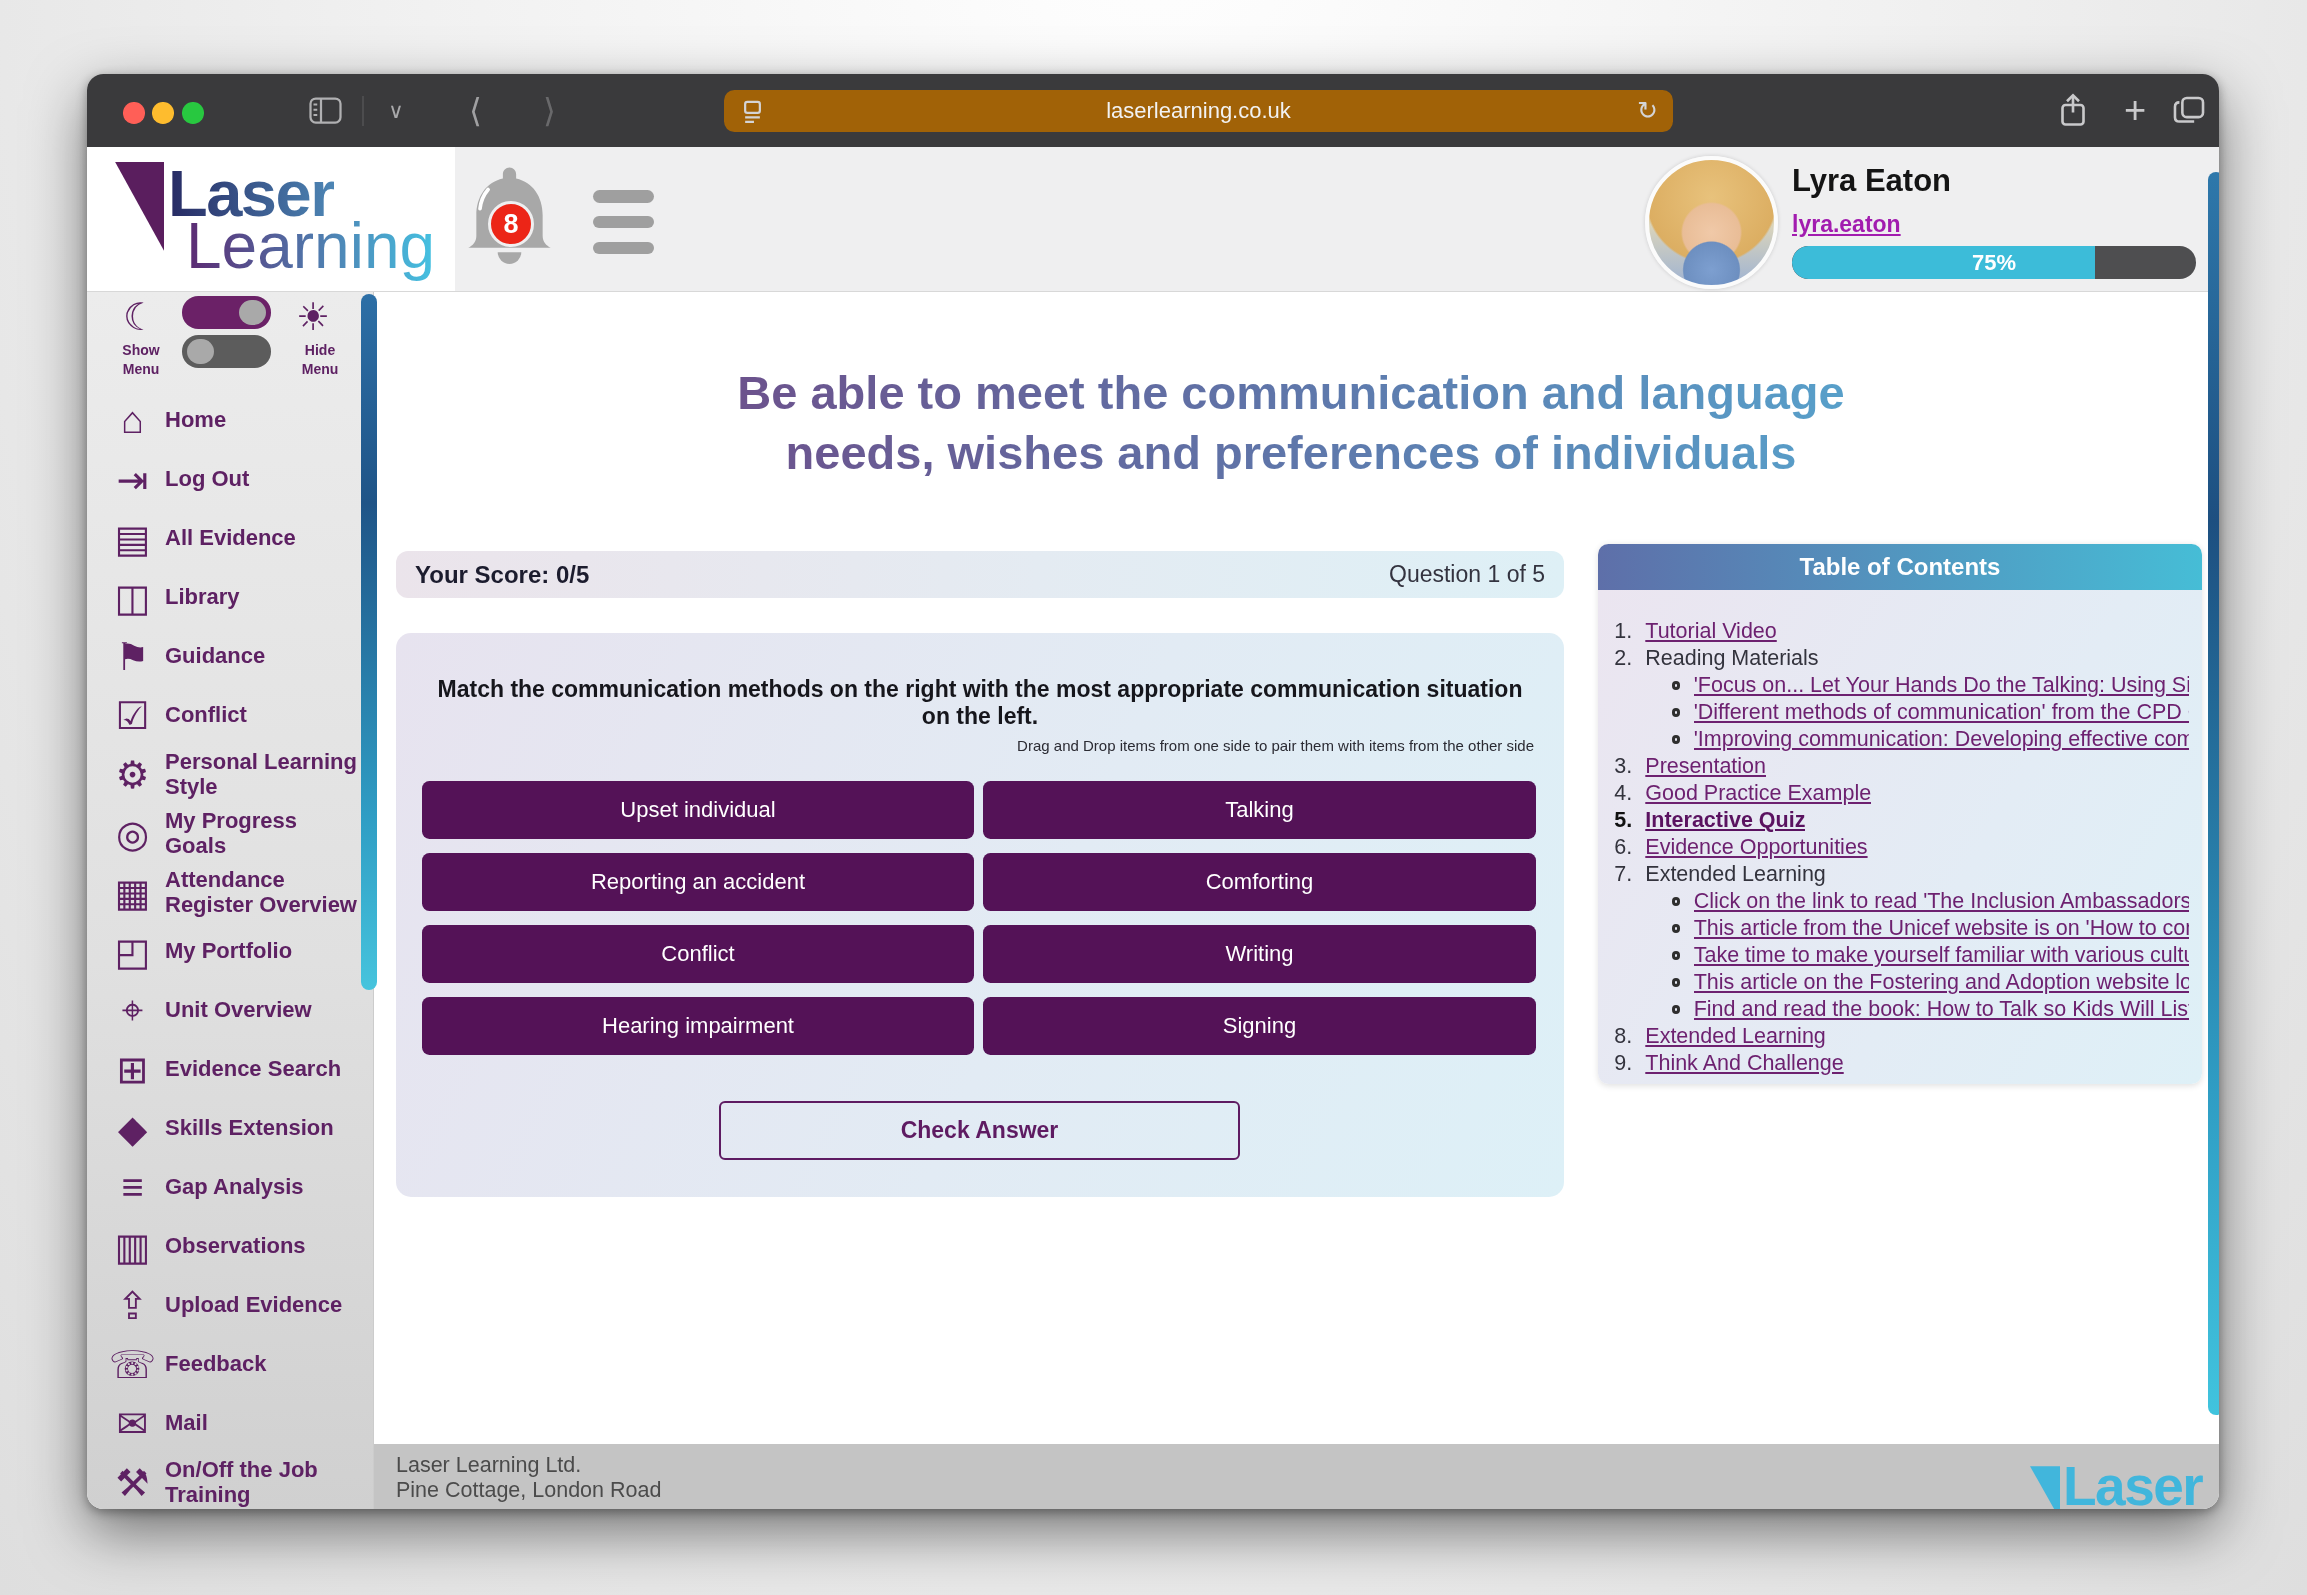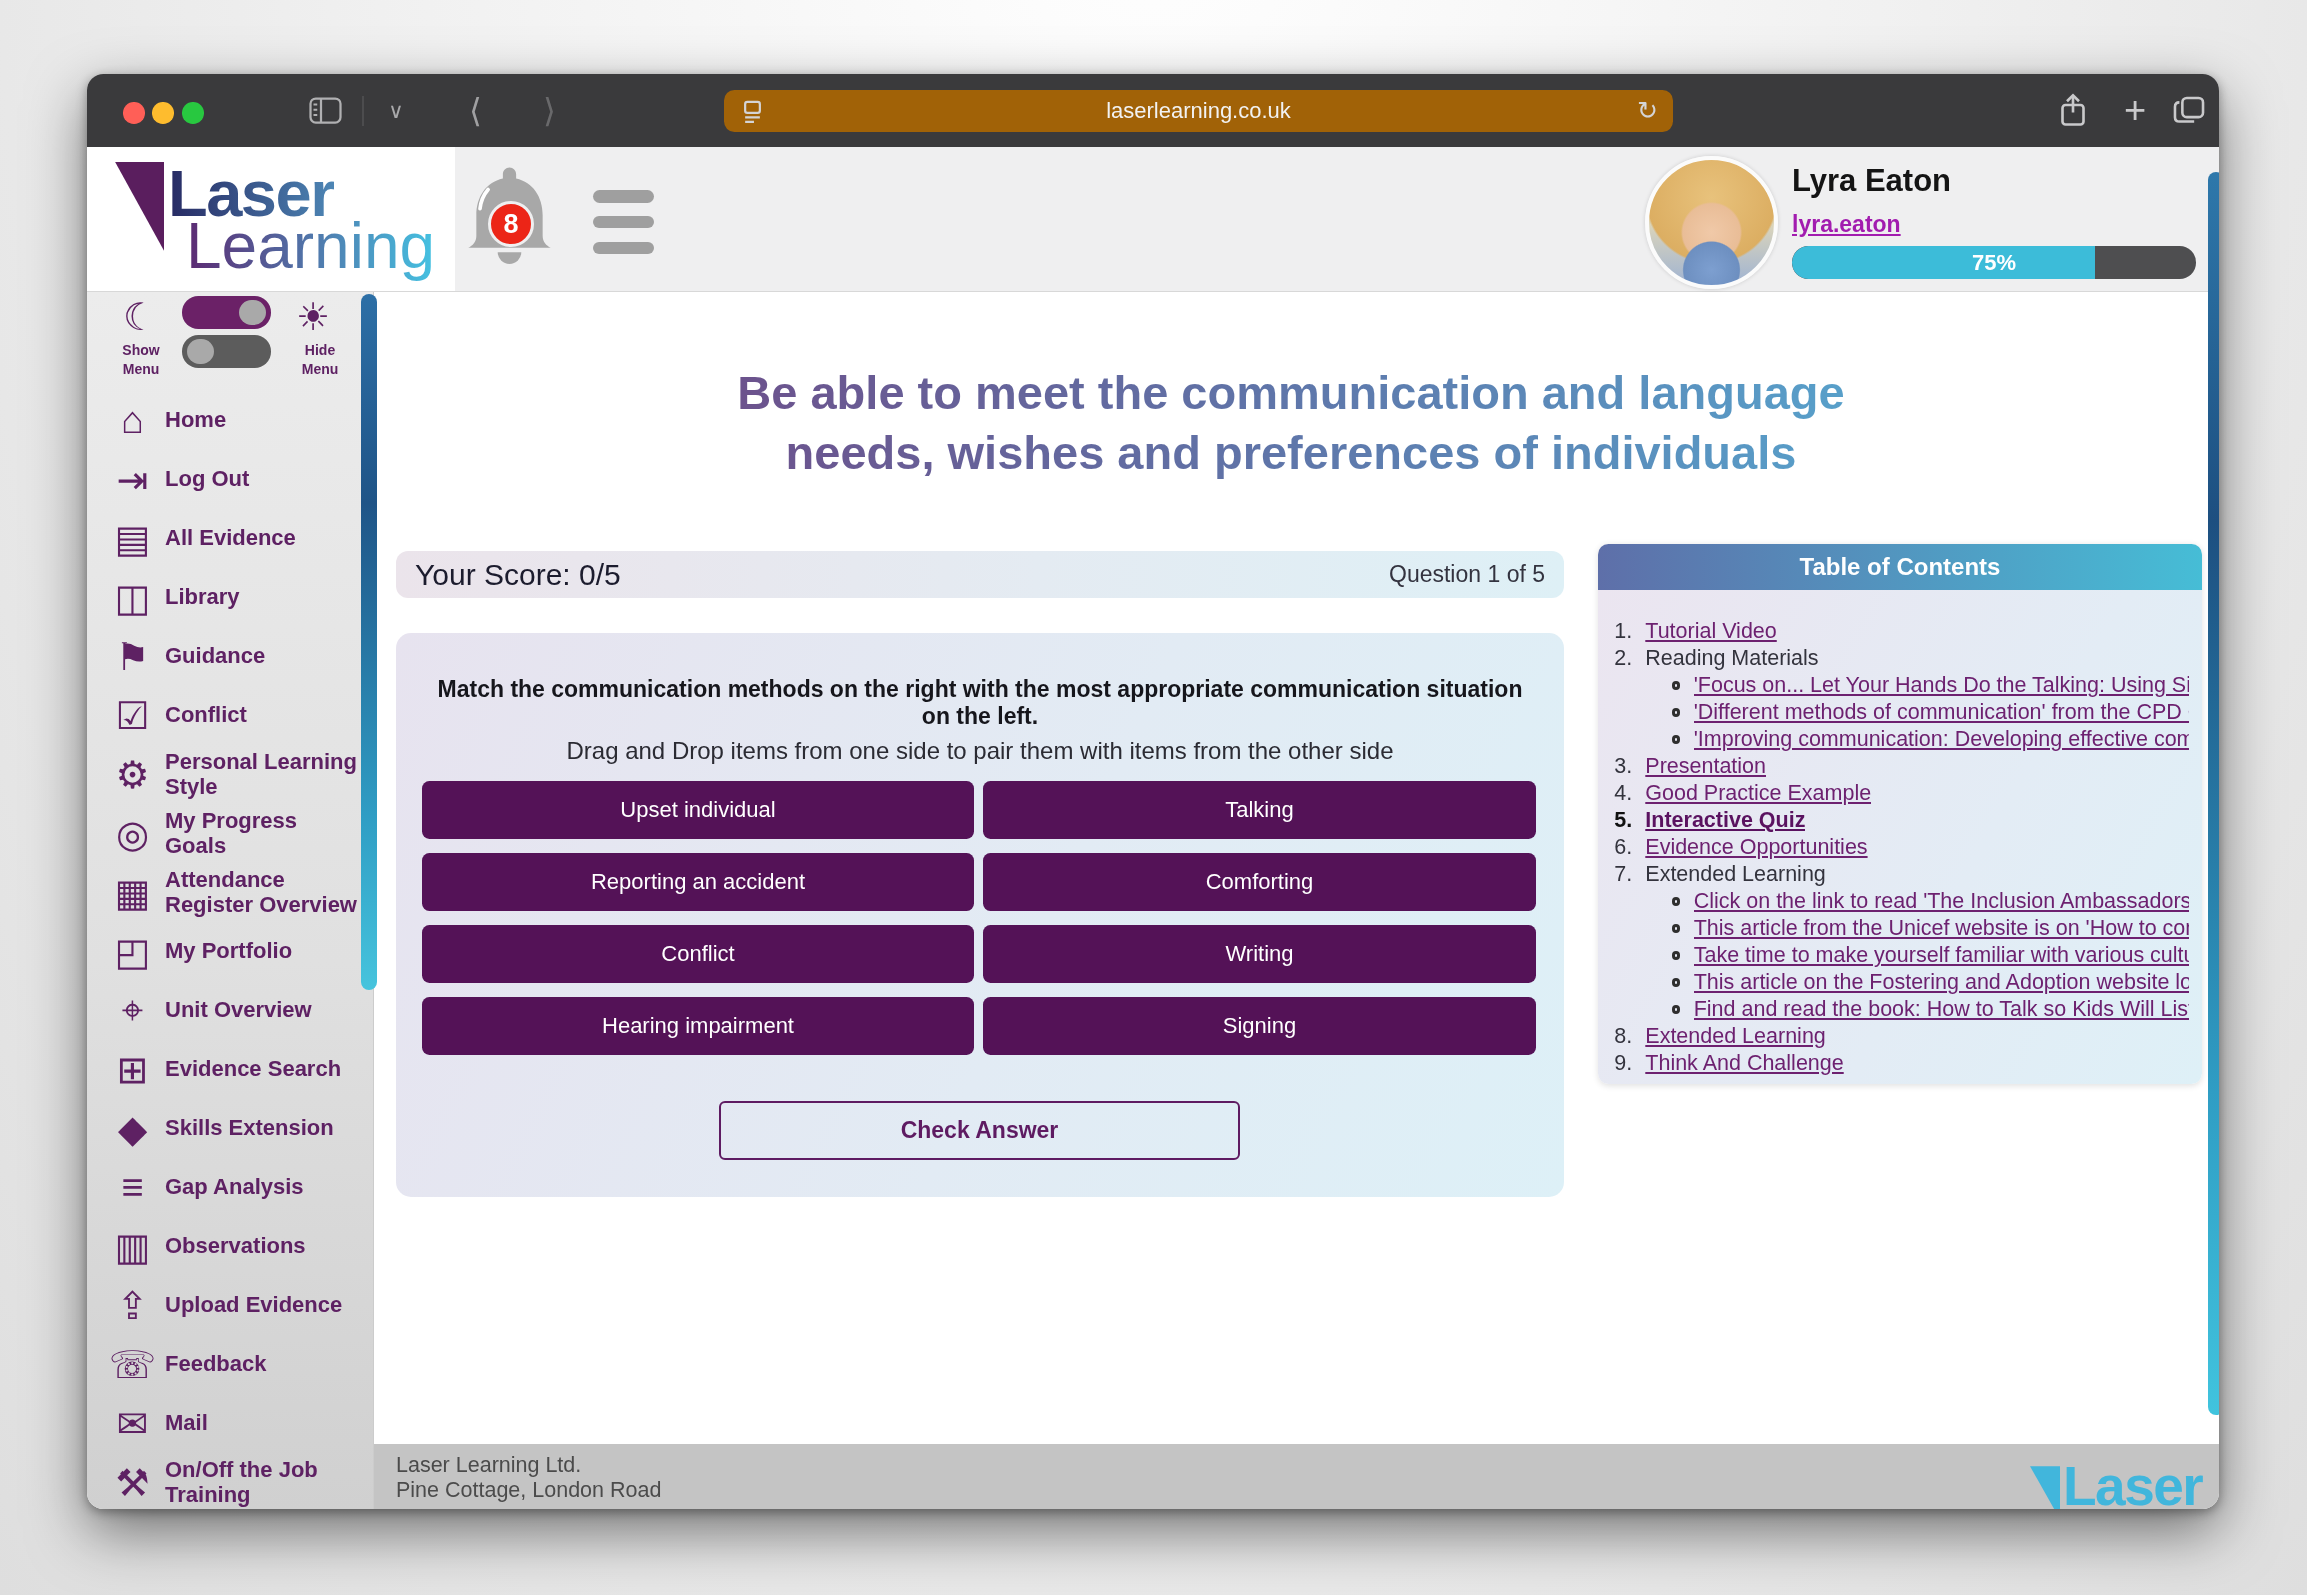--- a/index.html
+++ b/index.html
@@ -84,26 +84,26 @@
   
   .page-scroll { position:absolute; left:2121px; top:98px; width:15.5px; height:1243px; border-radius:8.1px;
                  background:linear-gradient(180deg,#2e78ab 0%, #1d4f80 28%, #2f9dc4 74%, #41c4de 100%); }
   .maintitle { position:absolute; left:427px; top:289px; width:1554px; text-align:center;
                font-size:47px; line-height:60px; font-weight:800; letter-spacing:0;
                background:linear-gradient(90deg,#6f4a86 6%, #5f74a8 48%, #56a9d1 94%);
                -webkit-background-clip:text; background-clip:text; color:transparent; }
   .scorebar { position:absolute; left:309px; top:477px; width:1168px; height:47px; border-radius:12px;
               background:linear-gradient(90deg,#ebe4eb 0%, #e4ebf2 55%, #def0f6 100%);
               display:flex; align-items:center; justify-content:space-between; padding:0 19px; }
-  .score { font-size:30px; font-weight:400; color:#1c1c2e; }
+  .score { font-size:24px; font-weight:700; color:#1c1c2e; }
   .qnum  { font-size:23px; font-weight:400; color:#33333f; }
   .quizpanel { position:absolute; left:309px; top:559px; width:1168px; height:564px; border-radius:15px;
                background:linear-gradient(115deg,#e7e3ef 0%, #e2ebf4 55%, #ddf0f7 100%); }
   .instr { position:absolute; left:30px; top:43px; width:1108px; text-align:center; font-size:23px; font-weight:700; color:#16161c; }
-  .hint  { position:absolute; left:30px; top:104px; width:1108px; text-align:center; font-size:24px; font-weight:400; color:#2b2b33; }
+  .hint  { position:absolute; left:30px; top:104px; width:1108px; text-align:right; font-size:15px; font-weight:400; color:#2b2b33; }
   .qcol { position:absolute; top:148px; display:flex; flex-direction:column; }
   .qcol-l { left:26px;  width:552px; }
   .qcol-r { left:587px; width:553px; }
   .qbtn { height:58px; margin-bottom:14px; border:none; border-radius:7.4px; background:#541257; color:#ffffff;
           font-family:"Liberation Sans", sans-serif; font-size:22px; font-weight:400; cursor:grab; }
   .checkbtn { position:absolute; left:323px; top:468px; width:521px; height:59px; background:transparent;
               border:2.2px solid #5e1b62; border-radius:6px; color:#5e1b62; font-size:23px; font-weight:700;
               font-family:"Liberation Sans", sans-serif; cursor:pointer; }
 
   

